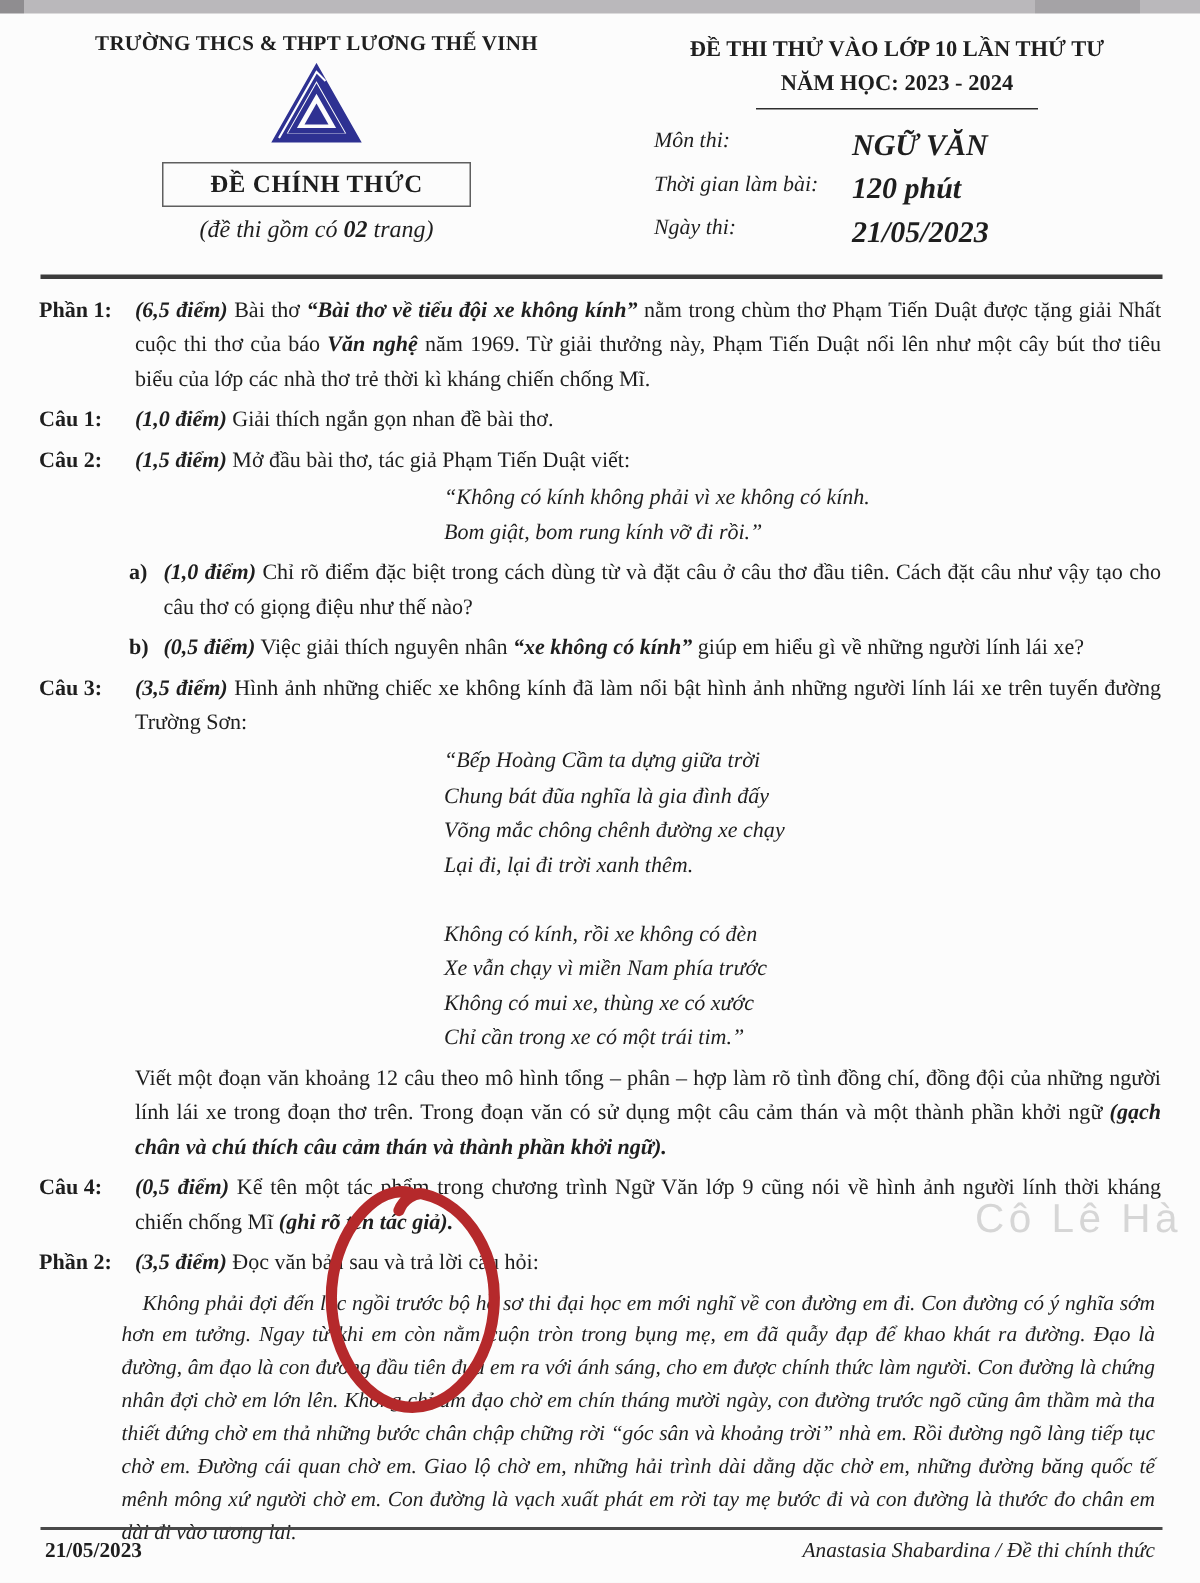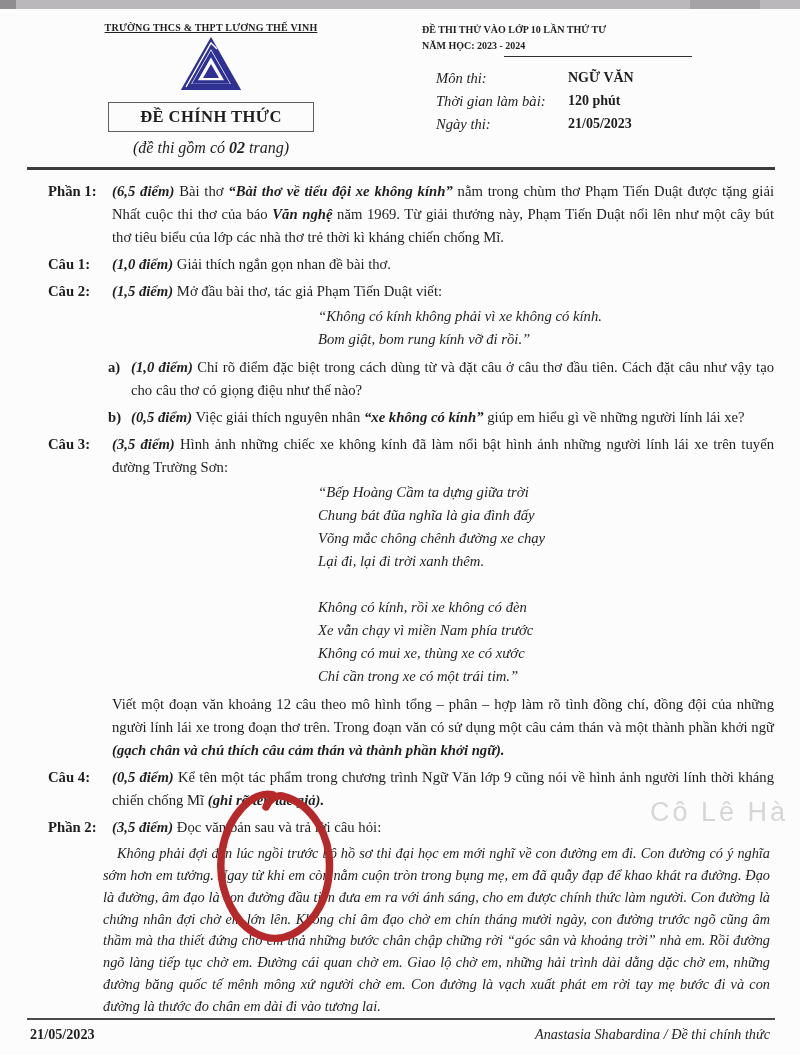--- a/index.html
+++ b/index.html
@@ -3,35 +3,35 @@
 <meta charset="utf-8">
 <style>
   html,body{margin:0;padding:0;}
   body{width:800px;height:1055px;background:#f6f6f6;font-family:"Liberation Serif",serif;color:#1e1e1e;}
   .page{position:relative;width:800px;height:1055px;background:#fcfcfc;overflow:hidden;}
   .topbar{height:9px;background:linear-gradient(to right,#8f8d90 0 16px,#bab8bb 16px 690px,#a5a3a6 690px 760px,#bab8bb 760px 100%);}
 
   
   .header{display:flex;padding:13px 26px 0 30px;}
   .h-left{width:362px;text-align:center;}
-  .school{font-weight:bold;font-size:10px;letter-spacing:.2px;white-space:nowrap;text-decoration:underline;}
+  .school{font-weight:bold;font-size:14px;letter-spacing:.2px;white-space:nowrap;}
   .logo{margin:4px auto 3px;}
   .stamp{display:inline-block;border:1.6px solid #5f5f5f;padding:4px 31px;font-weight:bold;font-size:16.6px;letter-spacing:.4px;}
   .pages{font-style:italic;font-size:16px;margin-top:7px;}
   .h-right{flex:1;padding-left:30px;}
-  .title{text-align:left;font-weight:bold;font-size:10px;line-height:1.55;}
+  .title{text-align:center;font-weight:bold;font-size:15px;line-height:1.55;}
   .title-underline{width:188px;border-bottom:1.7px solid #2e2e2e;margin:3px auto 13px;}
   .fields{margin-left:14px;margin-top:11px;}
   .frow{display:flex;font-size:14.6px;margin-bottom:6px;}
   .flabel{font-style:italic;width:132px;flex-shrink:0;}
-  .fvalue{font-weight:bold;font-size:14px;}
+  .fvalue{font-weight:bold;font-size:20px;font-style:italic;}
   .hrule{border-top:3px solid #3c3c3c;margin:10px 25px 0 27px;}
 
   
-  .content{padding:6px 26px 0 48px;font-size:14.7px;line-height:1.57;}
+  .content{padding:6px 26px 0 26px;font-size:14.7px;line-height:1.57;}
   .block{display:flex;margin-top:4px;}
   .blabel{width:64px;font-weight:bold;flex-shrink:0;}
   .btext{flex:1;text-align:justify;}
   .sub{margin-left:60px;}
   .sublabel{width:23px;font-weight:bold;flex-shrink:0;}
   .i{font-style:italic;font-weight:bold;}
   .poem{margin:2px 0 2px 270px;font-style:italic;}
   .stanza + .stanza{margin-top:23px;}
   .para{margin:4px 0 0 64px;text-align:justify;}
   .passage{font-style:italic;text-align:justify;margin:4px 4px 0 55px;font-size:14.3px;line-height:1.53;text-indent:14px;}

